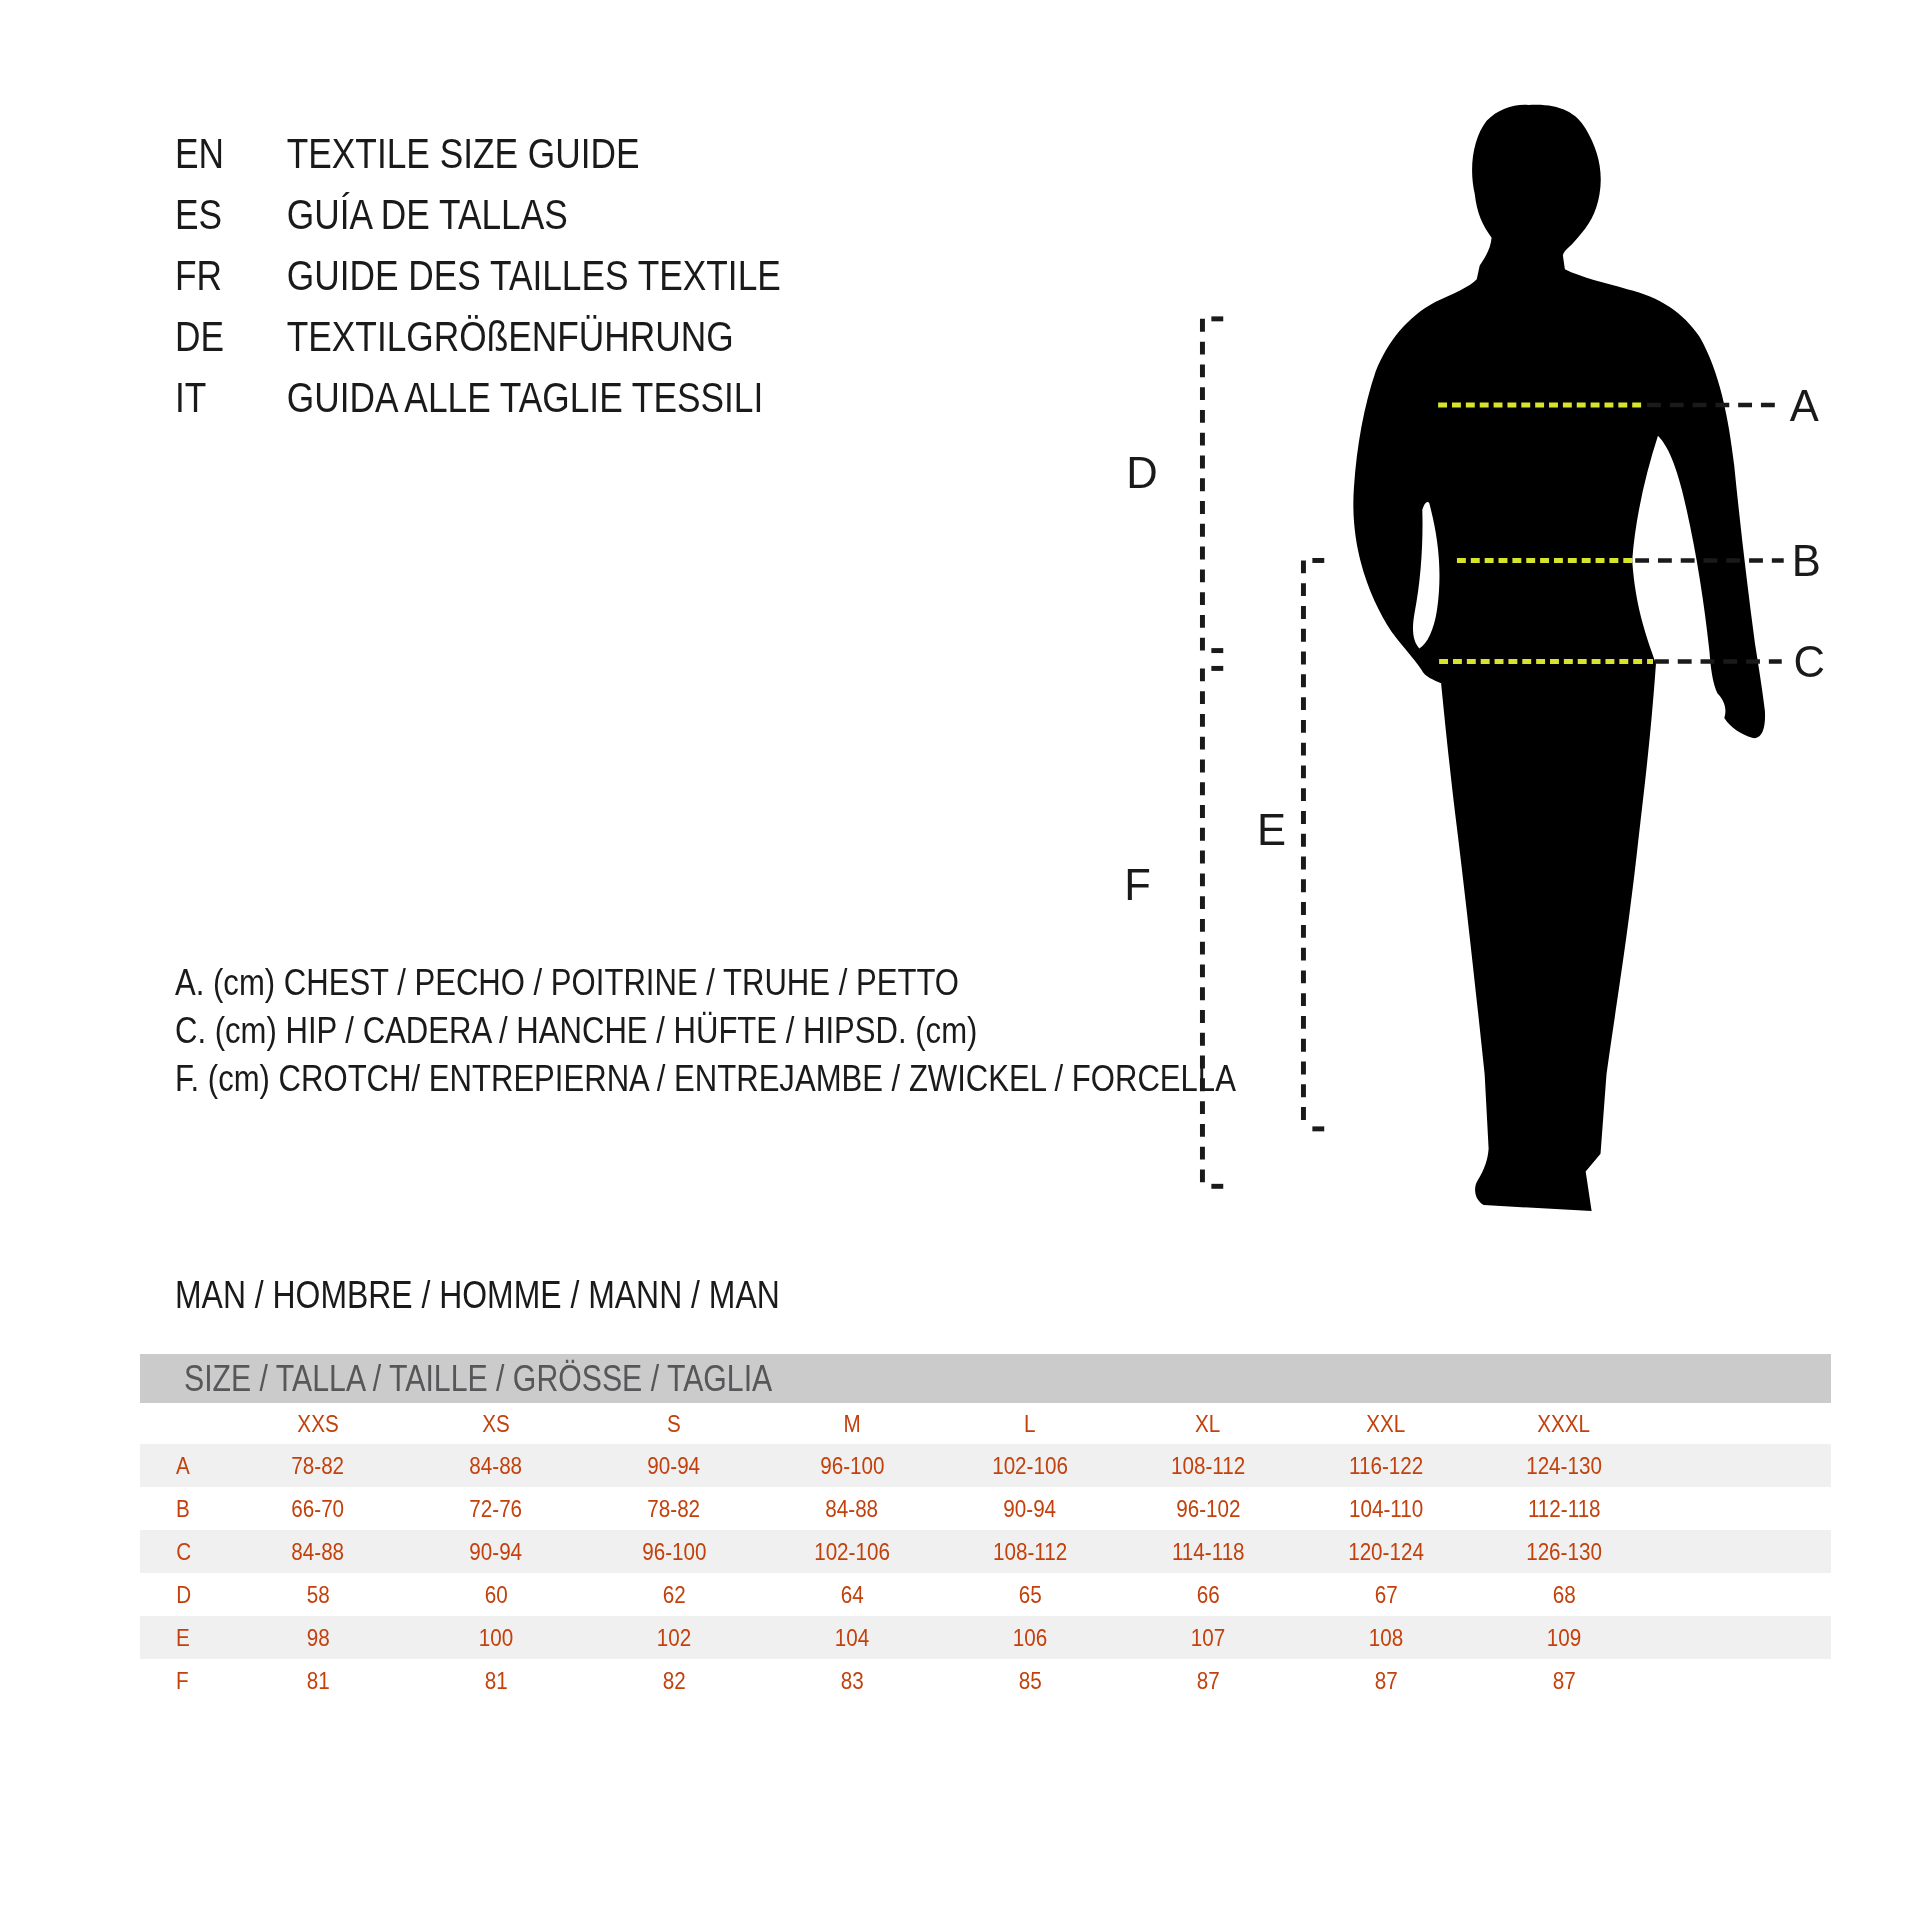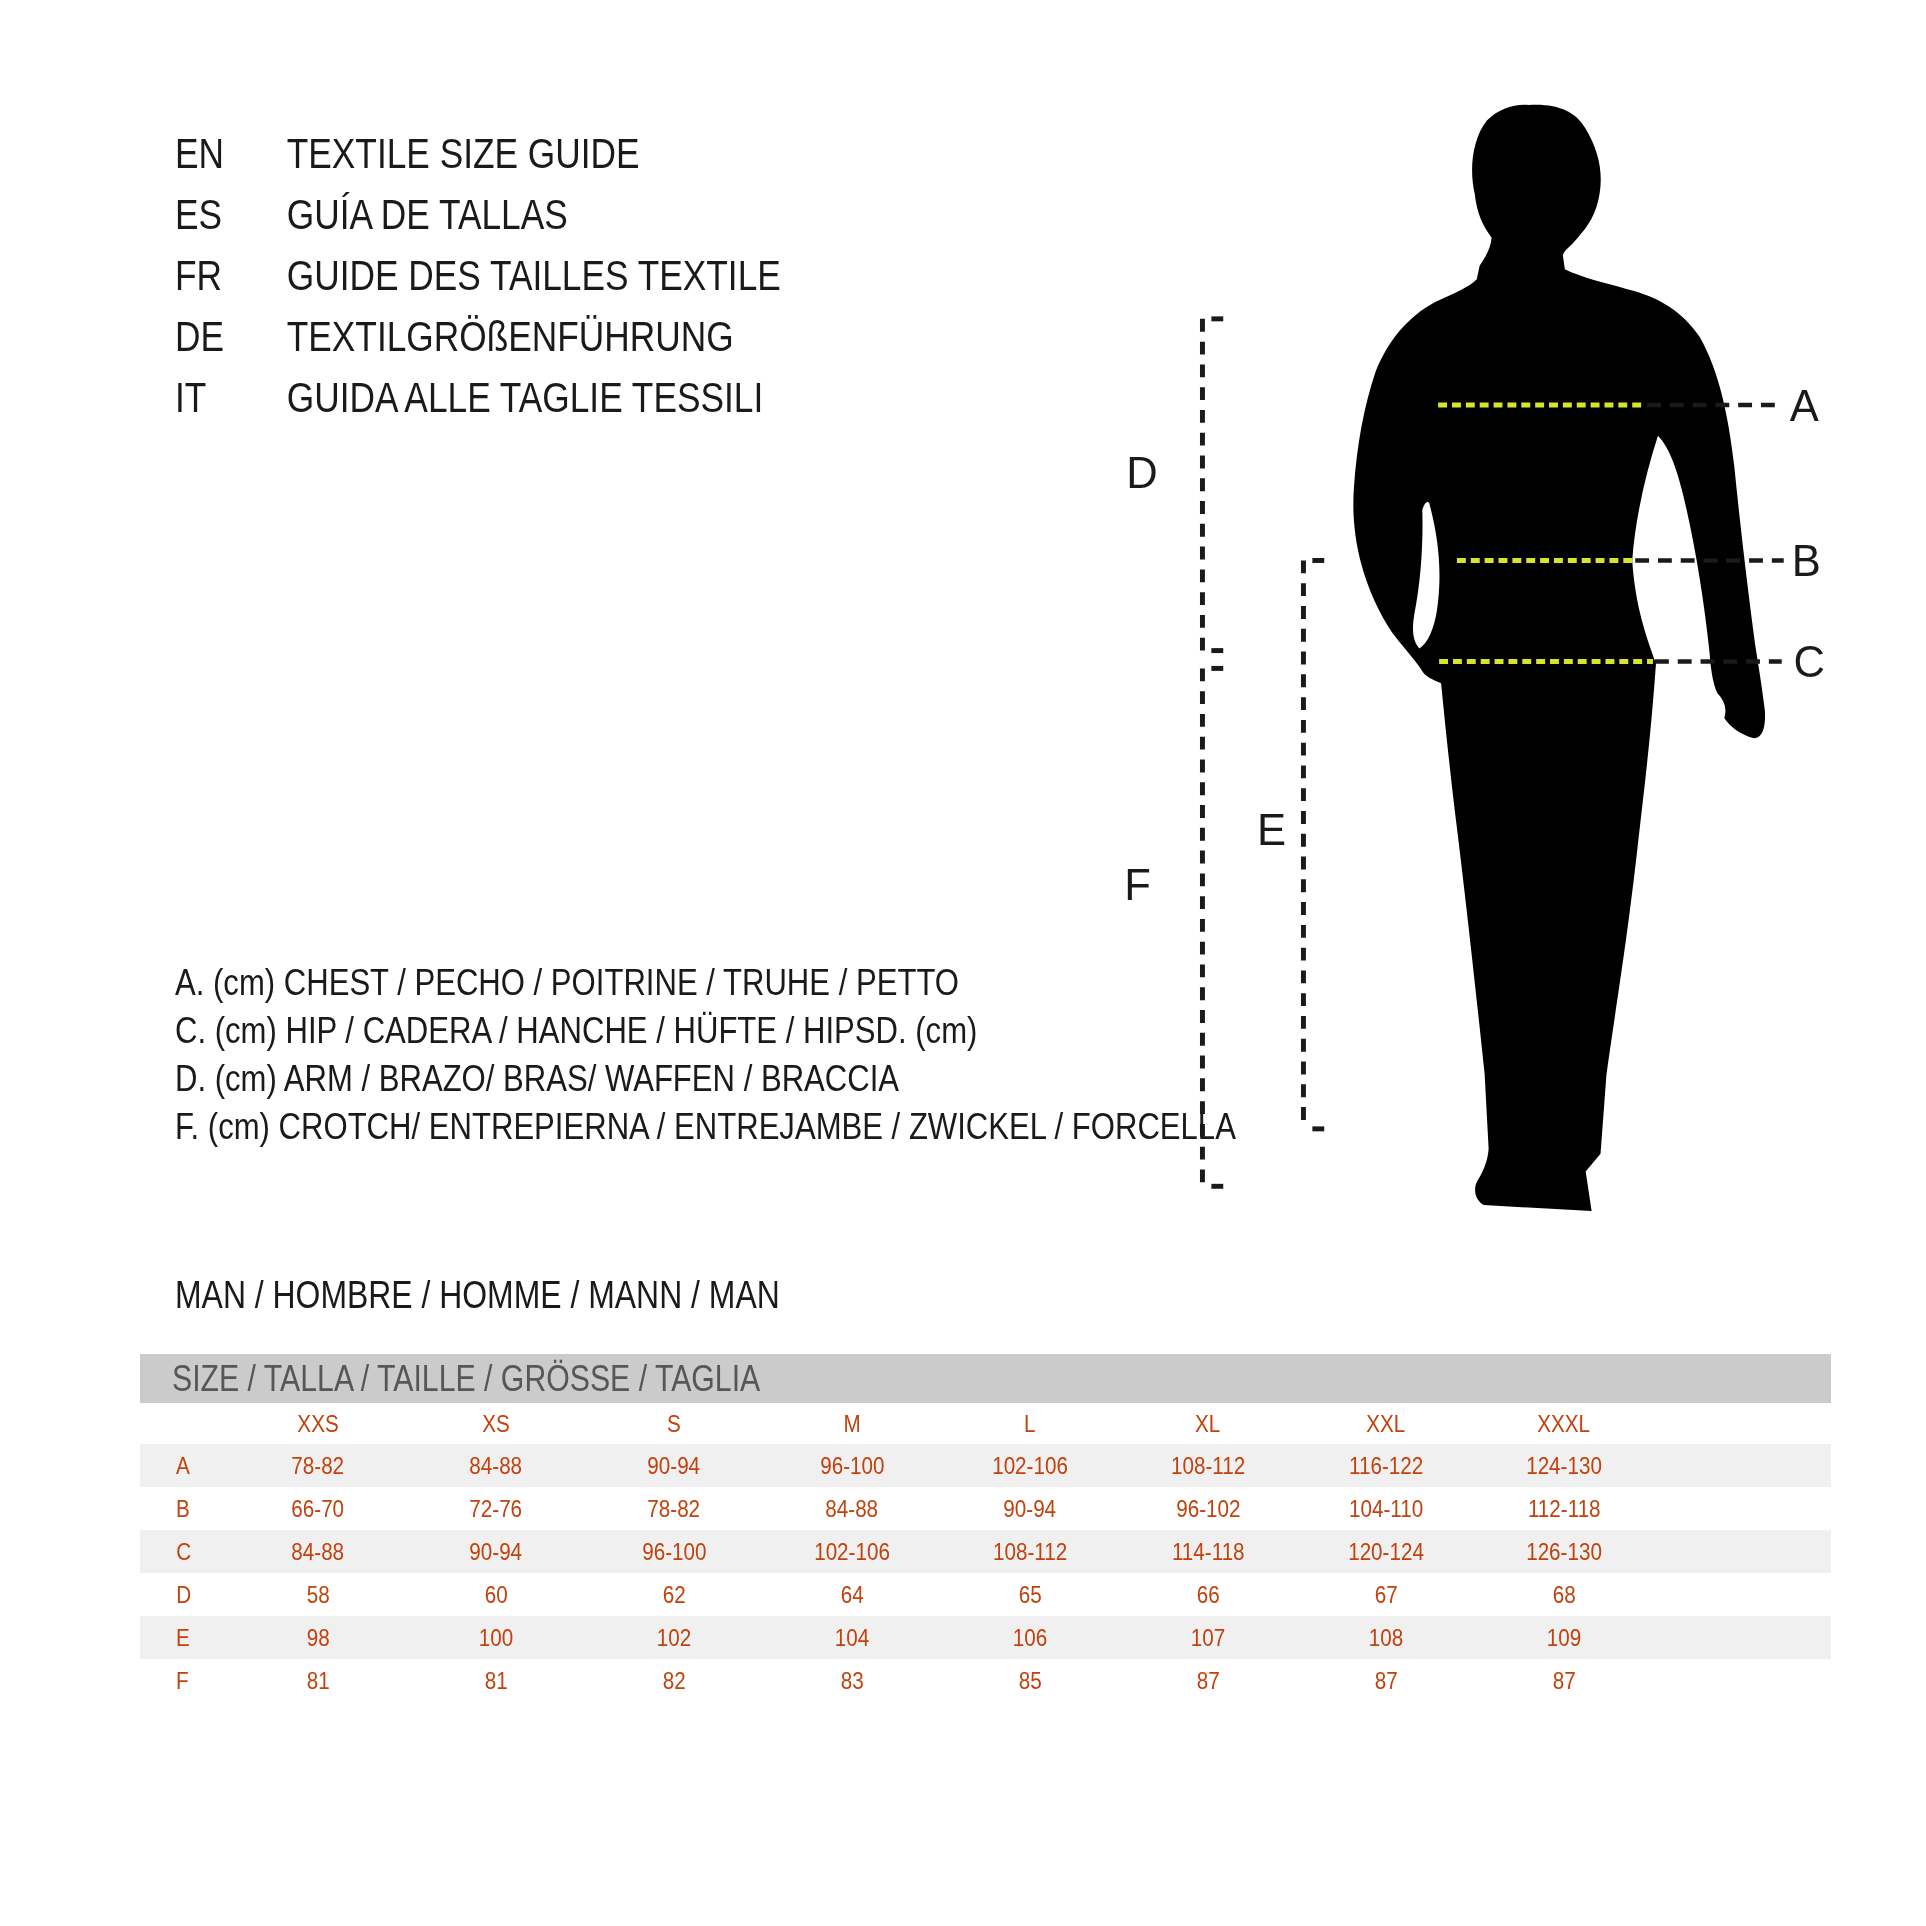--- a/index.html
+++ b/index.html
@@ -16,21 +16,21 @@
   .lang-row{display:flex;height:61px;align-items:center;font-size:42px;letter-spacing:0;}
   .lang-code{width:133px;flex:0 0 auto;}
   
   .legend{position:absolute;left:144px;top:959px;}
   .legend-line{height:48px;display:flex;align-items:center;font-size:37px;}
   
   .cat{position:absolute;left:144px;top:1271px;height:48px;display:flex;align-items:center;font-size:38px;}
 
   
   .size-table{position:absolute;left:109px;top:1354px;width:1691px;}
-  .thead{height:49px;background:#cbcbcb;display:flex;align-items:center;padding-left:32px;box-sizing:border-box;
+  .thead{height:49px;background:#cbcbcb;display:flex;align-items:center;padding-left:44px;box-sizing:border-box;
          font-size:36px;color:#57575a;}
   .grid{display:grid;grid-template-columns:89px repeat(8,178px);align-items:center;
         font-size:24px;color:#c2410c;}
   .cols{height:41px;}
   .trow{height:43px;}
   .trow.stripe{background:#f0f0f0;}
   .cell{text-align:center;}
   .rowlabel{text-align:left;padding-left:35px;box-sizing:border-box;}
 
   
@@ -147,23 +147,20 @@
   </svg>
 
   <div class="legend">
     <div class="legend-line">
         <span class="cx">A. (cm) CHEST / PECHO / POITRINE / TRUHE / PETTO</span>
       </div>
     <div class="legend-line">
         <span class="cx">C. (cm) HIP / CADERA / HANCHE / HÜFTE / HIPSD. (cm)</span>
       </div>
     <div class="legend-line">
-        <span class="cx">D. (cm) ARM / BRAZO/ BRAS/ WAFFEN / BRACCIA</span>
-      </div>
-    <div class="legend-line">
         <span class="cx">F. (cm) CROTCH/ ENTREPIERNA / ENTREJAMBE / ZWICKEL / FORCELLA</span>
       </div>
   </div>
 
   <div class="cat">
     <span class="cx">MAN / HOMBRE / HOMME / MANN / MAN</span>
   </div>
 
   <div class="size-table">
     <div class="thead">

